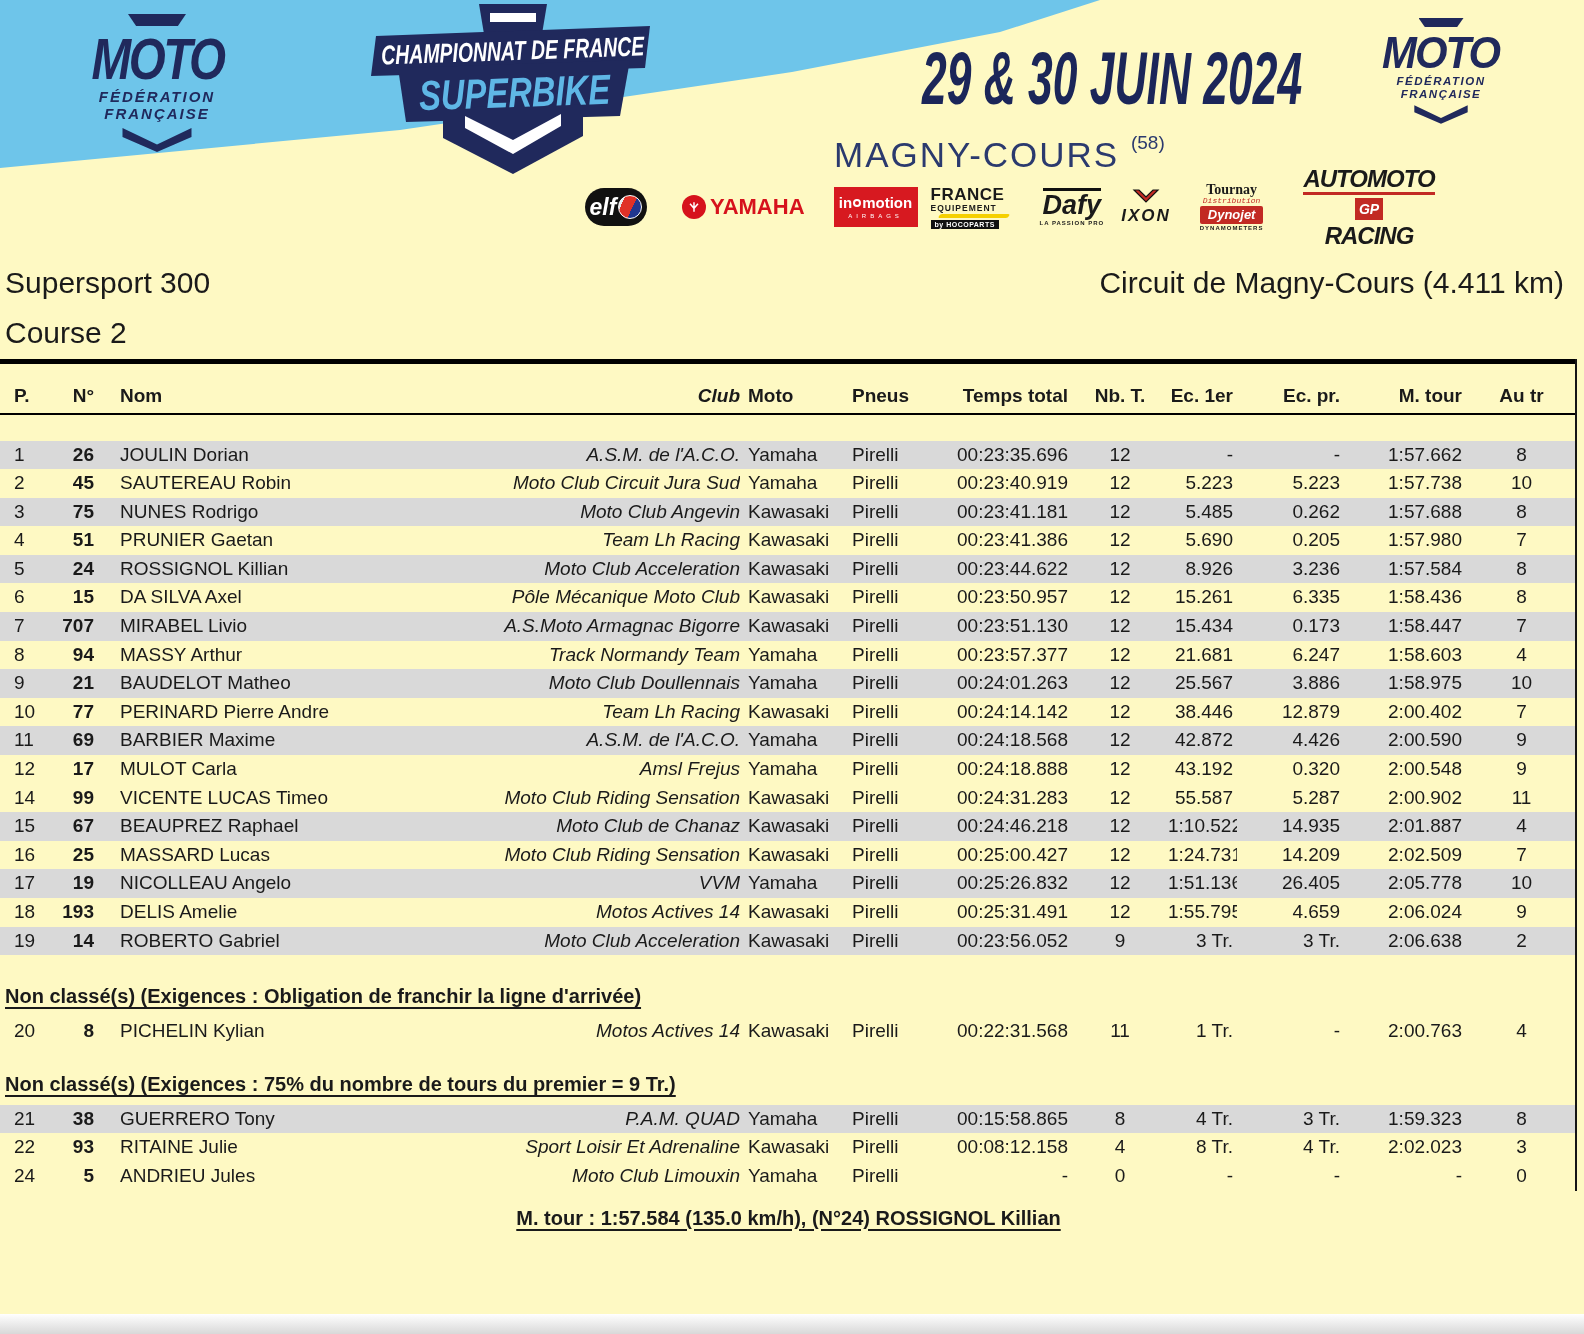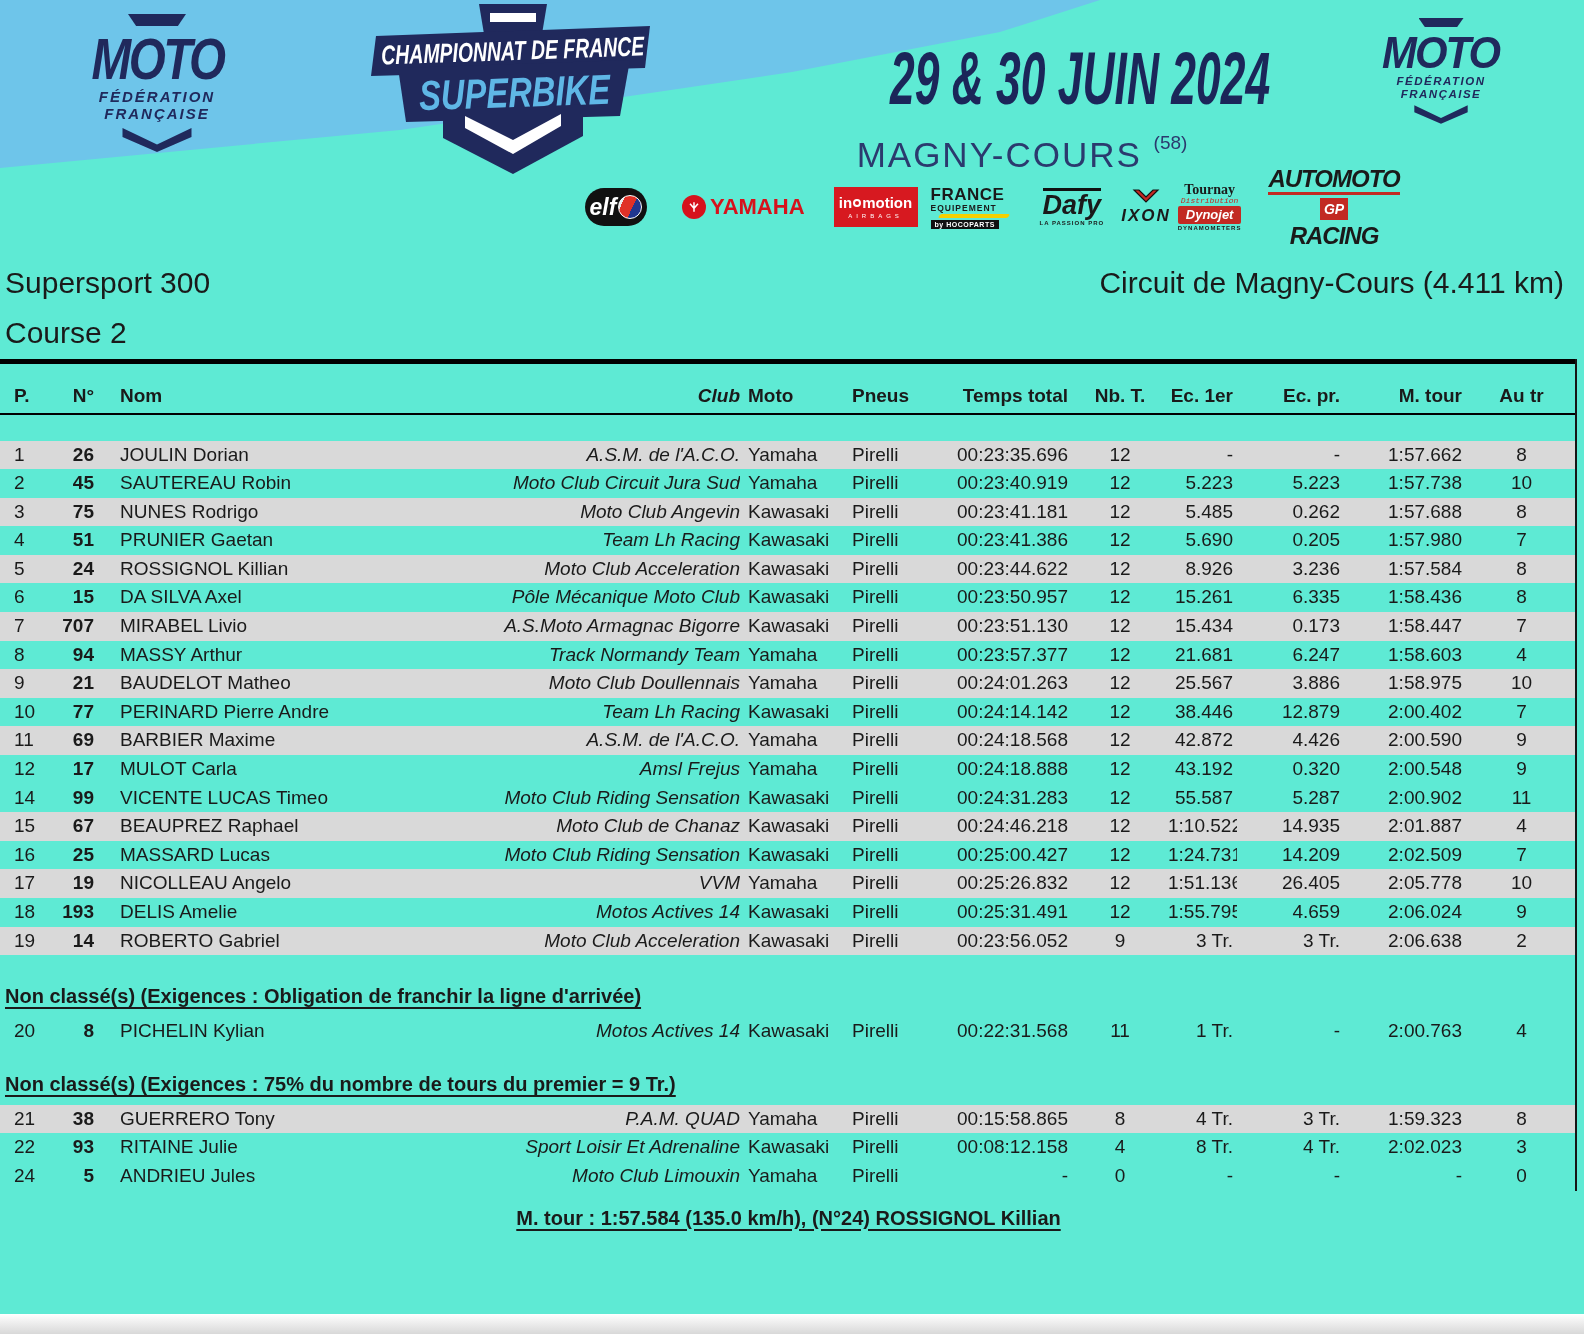--- a/index.html
+++ b/index.html
@@ -1,17 +1,17 @@
 <!DOCTYPE html>
 <html><head>
 <meta charset="utf-8">
 <style>
   * { margin:0; padding:0; box-sizing:border-box; }
   body { background:#fff; font-family:"Liberation Sans", sans-serif; color:#1a1a1a; }
-  .page { position:relative; width:1584px; height:1334px; background:#5eead4; overflow:hidden; }
+  .page { position:relative; width:1584px; height:1334px; background:#fef9c3; overflow:hidden; }
 
   
   .header-band { position:relative; width:1584px; height:240px; }
   .blue-wedge { position:absolute; inset:0; background:#6ec5ea;
     clip-path:polygon(0 0, 1100px 0, 1000px 32px, 792px 72px, 400px 130px, 0 168px); }
 
   
   .ffm { position:absolute; display:flex; flex-direction:column; align-items:center; color:#20295c; }
   .ffm .bar { background:#20295c; clip-path:polygon(0 0,100% 0,86% 100%,14% 100%); }
   .ffm .moto { font-weight:bold; font-style:italic; line-height:1; letter-spacing:-3px; transform-origin:center; white-space:nowrap; }
@@ -25,21 +25,21 @@
   .ffm--sm { left:1366px; top:18px; width:150px; }
   .ffm--sm .bar { width:45px; height:9px; margin-bottom:4px; }
   .ffm--sm .moto { font-size:44px; transform:scaleX(.95); letter-spacing:-2px; }
   .ffm--sm .fed, .ffm--sm .fra { font-size:11.5px; letter-spacing:1.5px; }
   .ffm--sm .chev { width:58px; height:19px; margin-top:4px; }
 
   
   .shield { position:absolute; left:368px; top:4px; }
 
   
-  .date-block { position:absolute; left:802px; top:42px; width:440px; text-align:center; color:#1b2659; }
+  .date-block { position:absolute; left:834px; top:42px; width:440px; text-align:left; color:#1b2659; }
   .date-line { font-size:74px; font-weight:bold; font-style:italic; line-height:1; white-space:nowrap; transform:scaleX(.6); transform-origin:center; }
   .loc-line { margin-top:16px; font-size:35px; color:#2b3a6e; letter-spacing:2px; white-space:nowrap; }
   .loc-line sup { font-size:19px; vertical-align:18px; letter-spacing:0; }
 
   
   .sponsors { position:absolute; left:585px; top:184px; height:46px; display:flex; align-items:center; }
   .sp { display:flex; flex-direction:column; align-items:center; justify-content:center; }
   .sp-elf { width:62px; height:38px; background:#111; border-radius:19px; flex-direction:row; gap:2px; }
   .sp-elf .elf-txt { color:#fff; font-weight:bold; font-style:italic; font-size:23px; line-height:1; }
   .sp-elf .elf-globe { width:24px; height:24px; border-radius:50%;
@@ -54,26 +54,26 @@
   .sp-france { margin-left:13px; width:86px; align-items:flex-start; }
   .sp-france .fr-1 { font-weight:bold; font-size:17px; line-height:1; letter-spacing:.5px; }
   .sp-france .fr-2 { font-weight:bold; font-size:8.5px; letter-spacing:1px; }
   .sp-france .fr-swoosh { width:70px; height:4px; background:#f5d000; border-radius:2px; transform:skewX(-30deg); margin:1px 0 2px 8px; }
   .sp-france .fr-bar { background:#111; color:#fff; font-size:7px; font-weight:bold; padding:1px 4px; letter-spacing:.5px; }
   .sp-dafy { margin-left:23px; }
   .sp-dafy .df-txt { font-weight:bold; font-style:italic; font-size:27px; line-height:1; border-top:3px solid #111; padding-top:1px; }
   .sp-dafy .df-sub { font-size:6px; font-weight:bold; letter-spacing:1px; margin-top:1px; }
   .sp-ixon { margin-left:17px; }
   .sp-ixon .ix-txt { font-weight:bold; font-style:italic; font-size:17px; letter-spacing:2px; }
-  .sp-tournay { margin-left:7px;justify-content:space-between; }
+  .sp-tournay { margin-left:29px;justify-content:space-between; }
   .sp-tournay .tn-1 { font-family:"Liberation Serif", serif; font-weight:bold; font-size:14px; line-height:1; }
   .sp-tournay .tn-2 { font-family:Liberation Mono, monospace; font-style:italic; color:#c22a23; font-size:8px; line-height:1; }
   .sp-tournay .tn-3 { background:#c22a23; color:#fff; font-weight:bold; font-style:italic; font-size:13px; line-height:1.2; padding:1px 8px; margin-top:1px; border-radius:2px; }
   .sp-tournay .tn-4 { font-size:6px; font-weight:bold; letter-spacing:1px; margin-top:1px; }
-  .sp-automoto { margin-left:27px; align-items:center; gap:3px; }
+  .sp-automoto { margin-left:40px; align-items:center; gap:3px; }
   .sp-automoto .am-1 { font-weight:bold; font-style:italic; font-size:24px; letter-spacing:-1px; border-bottom:3px solid #c22a23; line-height:1.05; }
   .sp-automoto .am-gp { background:#c22a23; color:#fff; font-weight:bold; font-style:italic; font-size:14px; padding:4px 4px; line-height:1; }
   .sp-automoto .am-2 { font-weight:bold; font-style:italic; font-size:24px; letter-spacing:-1px; line-height:1.05; }
 
   
   .titles { position:relative; width:1577px; margin:26px 0 0 5px; }
   .title-left { font-size:30px; line-height:34px; }
   .title-right { position:absolute; right:18px; top:0; font-size:30px; line-height:34px; }
   .title-race { font-size:30px; line-height:34px; margin-top:16px; }
 

